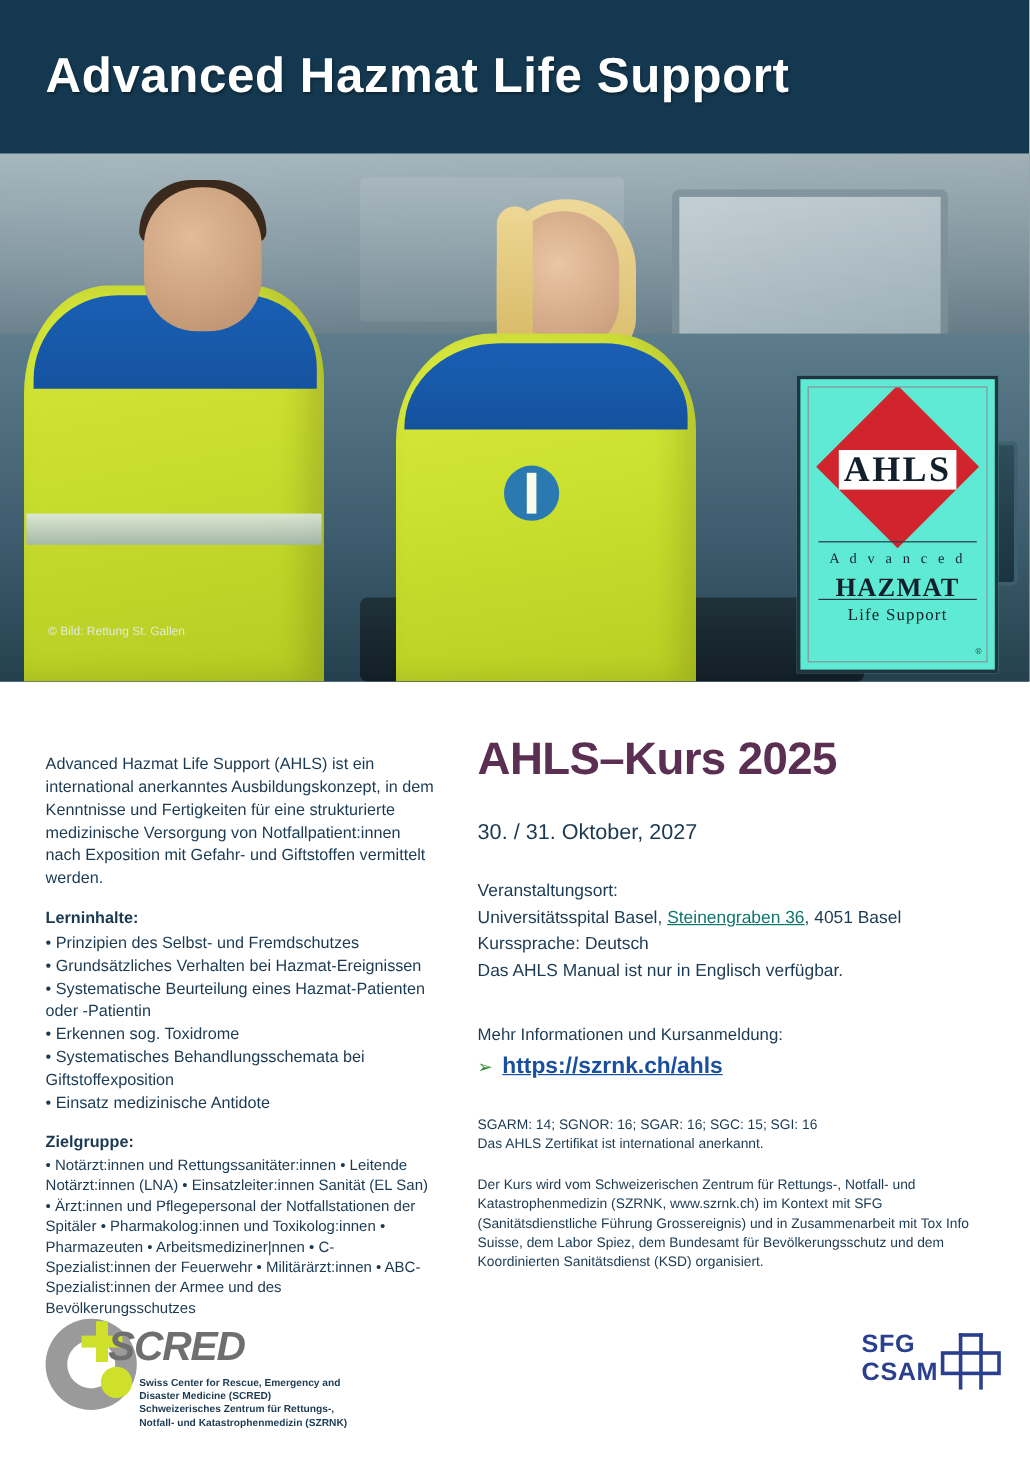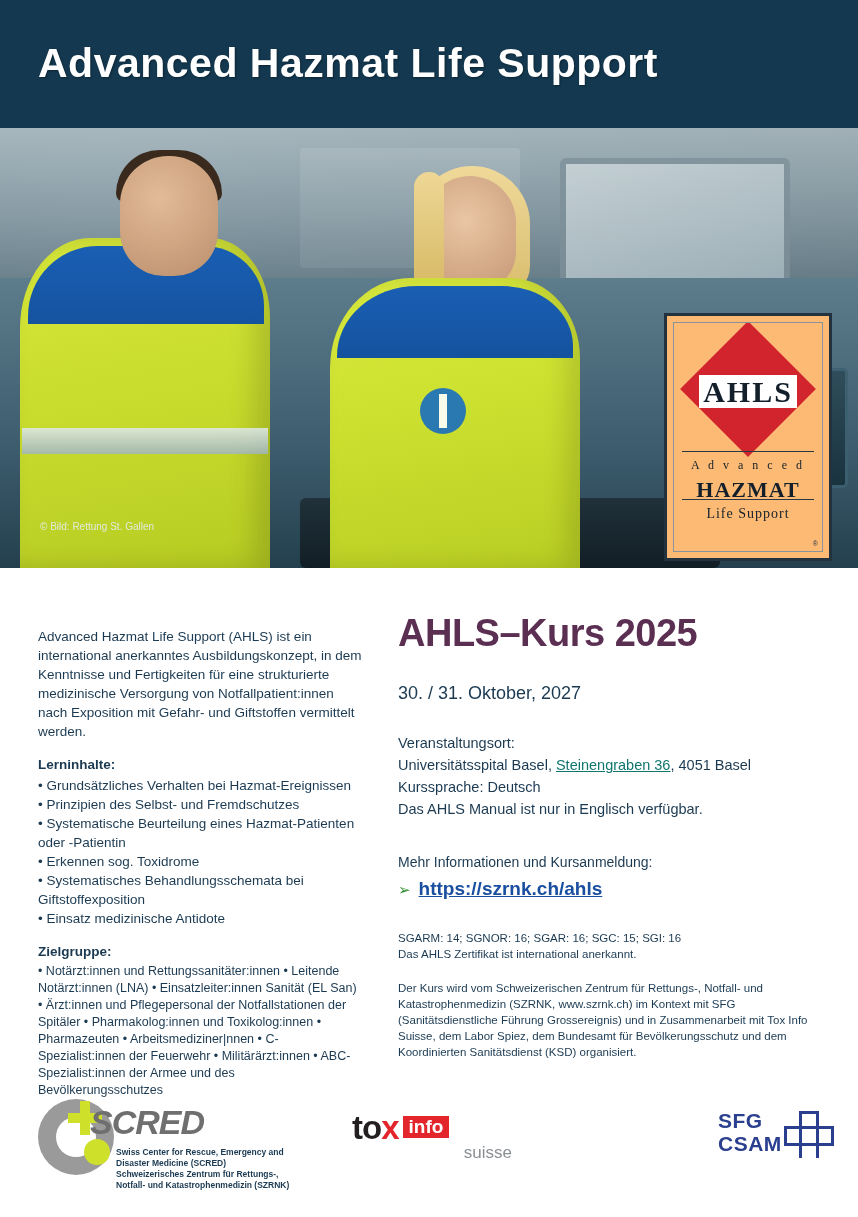--- a/index.html
+++ b/index.html
@@ -176,21 +176,21 @@
     font-size: 10px;
     color: #e6ecef;
     opacity: .9;
   }
 
   
   .ahls-logo {
     position: absolute;
     left: 664px; top: 313px;
     width: 168px; height: 248px;
-    background: #fdba74;
+    background: #5eead4;
     border: 3px solid #23323f;
     padding: 6px;
   }
   .ahls-logo-inner {
     width: 100%; height: 100%;
     border: 1px solid #8a929a;
     position: relative;
     overflow: hidden;
   }
   .ahls-diamond {
@@ -471,22 +471,22 @@
     <div class="ahls-sub3">Life Support</div>
     <div class="ahls-tm">®</div>
   </div>
 </div>
 
 <div class="col-left">
   <p>Advanced Hazmat Life Support (AHLS) ist ein international anerkanntes Ausbildungskonzept, in dem Kenntnisse und Fertigkeiten für eine strukturierte medizinische Versorgung von Notfallpatient:innen nach Exposition mit Gefahr- und Giftstoffen vermittelt werden.</p>
 
   <div class="section-title">Lerninhalte:</div>
   <ul class="bullets">
+    <li>• Prinzipien des Selbst- und Fremdschutzes</li>
     <li>• Grundsätzliches Verhalten bei Hazmat-Ereignissen</li>
-    <li>• Prinzipien des Selbst- und Fremdschutzes</li>
     <li>• Systematische Beurteilung eines Hazmat-Patienten oder -Patientin</li>
     <li>• Erkennen sog. Toxidrome</li>
     <li>• Systematisches Behandlungsschemata bei Giftstoffexposition</li>
     <li>• Einsatz medizinische Antidote</li>
   </ul>
 
   <div class="section-title">Zielgruppe:</div>
   <div class="small-block">• Notärzt:innen und Rettungssanitäter:innen • Leitende Notärzt:innen (LNA) • Einsatzleiter:innen Sanität (EL San) • Ärzt:innen und Pflegepersonal der Notfallstationen der Spitäler • Pharmakolog:innen und Toxikolog:innen • Pharmazeuten • Arbeitsmediziner|nnen • C-Spezialist:innen der Feuerwehr • Militärärzt:innen • ABC-Spezialist:innen der Armee und des Bevölkerungsschutzes</div>
 </div>
 
@@ -525,24 +525,20 @@
     <div class="scred-cross"></div>
     <div class="scred-word">SCRED</div>
     <div class="scred-lines">
       <div>Swiss Center for Rescue, Emergency and</div>
       <div>Disaster Medicine (SCRED)</div>
       <div>Schweizerisches Zentrum für Rettungs-,</div>
       <div>Notfall- und Katastrophenmedizin (SZRNK)</div>
     </div>
   </div>
 
-  <div class="tox">
-    <span class="tox-word">to</span><span class="tox-word tox-x">x</span><span class="tox-info">info</span>
-    <span class="tox-suisse">suisse</span>
-  </div>
 
   <div class="sfg">
     <div class="sfg-text">
       <div>SFG</div>
       <div>CSAM</div>
     </div>
     <div class="sfg-cross"></div>
   </div>
 
 </div>

